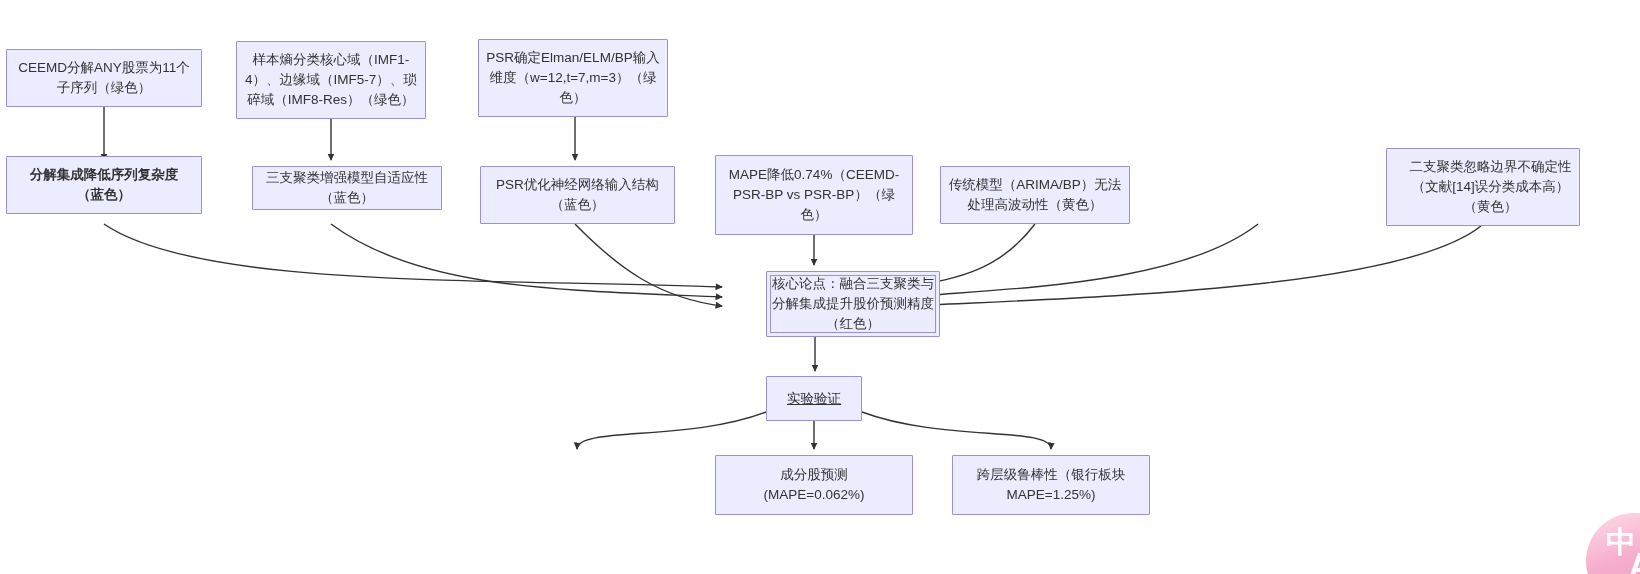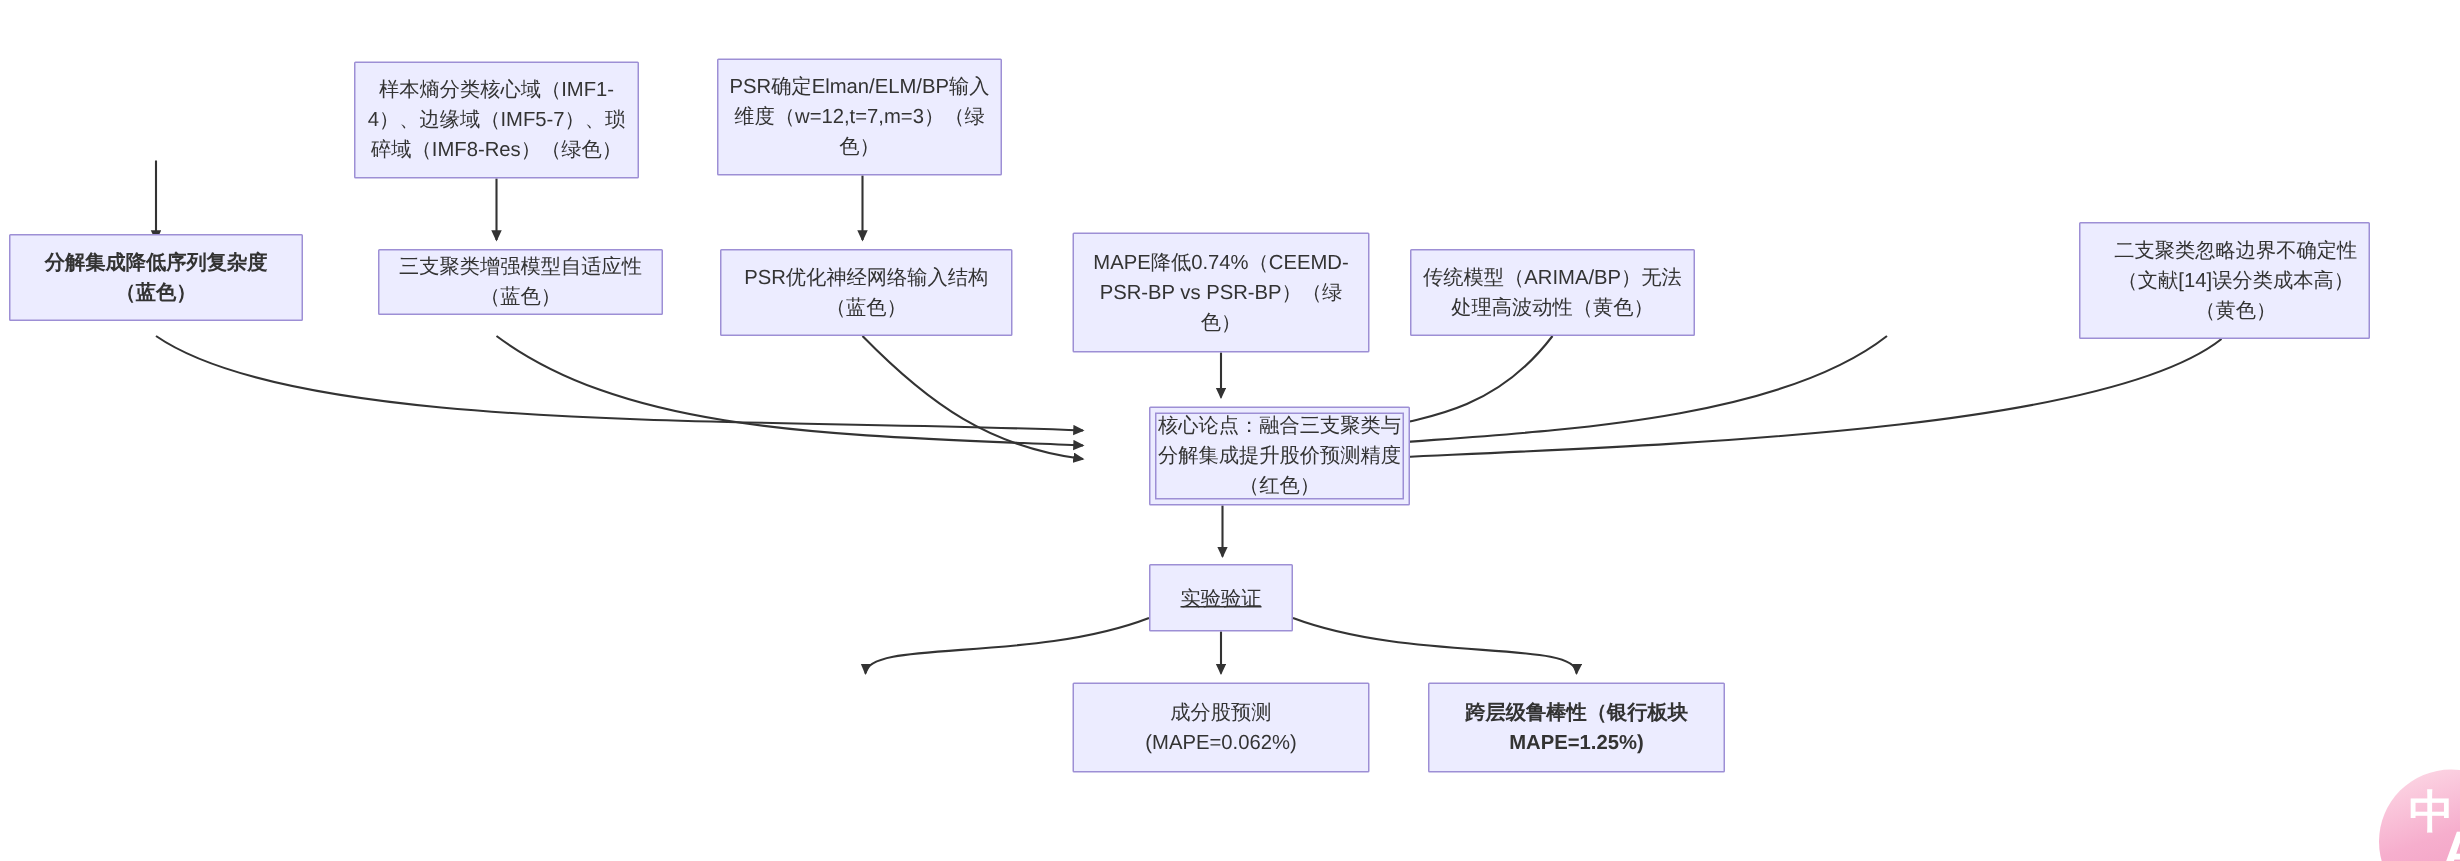--- a/index.html
+++ b/index.html
@@ -62,20 +62,22 @@
       <path d="M1481,226 C 1400,290 1090,297 908,306" marker-end="url(#arrow)"></path>
 
       <path d="M815,337 L815,371" marker-end="url(#arrow)"></path>
 
       <path d="M766,412 C 688,442 578,426 577,449" marker-end="url(#arrow)"></path>
       <path d="M814,421 L814,449" marker-end="url(#arrow)"></path>
       <path d="M862,412 C 942,442 1052,426 1051,449" marker-end="url(#arrow)"></path>
     </g>
   </svg>
 
+  <div class="node" style="left:6px; top:49px; width:196px; height:58px;">CEEMD分解ANY股票为11个
+子序列（绿色）</div>
   <div class="node" style="left:236px; top:41px; width:190px; height:78px;">样本熵分类核心域（IMF1-
 4）、边缘域（IMF5-7）、琐
 碎域（IMF8-Res）（绿色）</div>
   <div class="node" style="left:478px; top:39px; width:190px; height:78px;">PSR确定Elman/ELM/BP输入
 维度（w=12,t=7,m=3）（绿
 色）</div>
 
   <div class="node" style="left:6px; top:156px; width:196px; height:58px;font-weight:bold;">分解集成降低序列复杂度
 （蓝色）</div>
   <div class="node" style="left:252px; top:166px; width:190px; height:44px;">三支聚类增强模型自适应性
@@ -92,21 +94,21 @@
 （黄色）</div>
 
   <div class="node double" style="left:728px; top:271px; width:174px; height:66px;margin-left:38px;">核心论点：融合三支聚类与
 分解集成提升股价预测精度
 （红色）</div>
 
   <div class="node" style="left:766px; top:376px; width:96px; height:45px;text-decoration:underline;">实验验证</div>
 
   <div class="node" style="left:715px; top:455px; width:198px; height:60px;">成分股预测
 (MAPE=0.062%)</div>
-  <div class="node" style="left:952px; top:455px; width:198px; height:60px;font-weight:bold;">跨层级鲁棒性（银行板块
+  <div class="node" style="left:952px; top:455px; width:198px; height:60px;">跨层级鲁棒性（银行板块
 MAPE=1.25%)</div>
 
   <div class="translate-badge">
     <span class="glyph-zh">中</span>
     <span class="glyph-en">A</span>
   </div>
 
 </div>
 
 </body></html>

